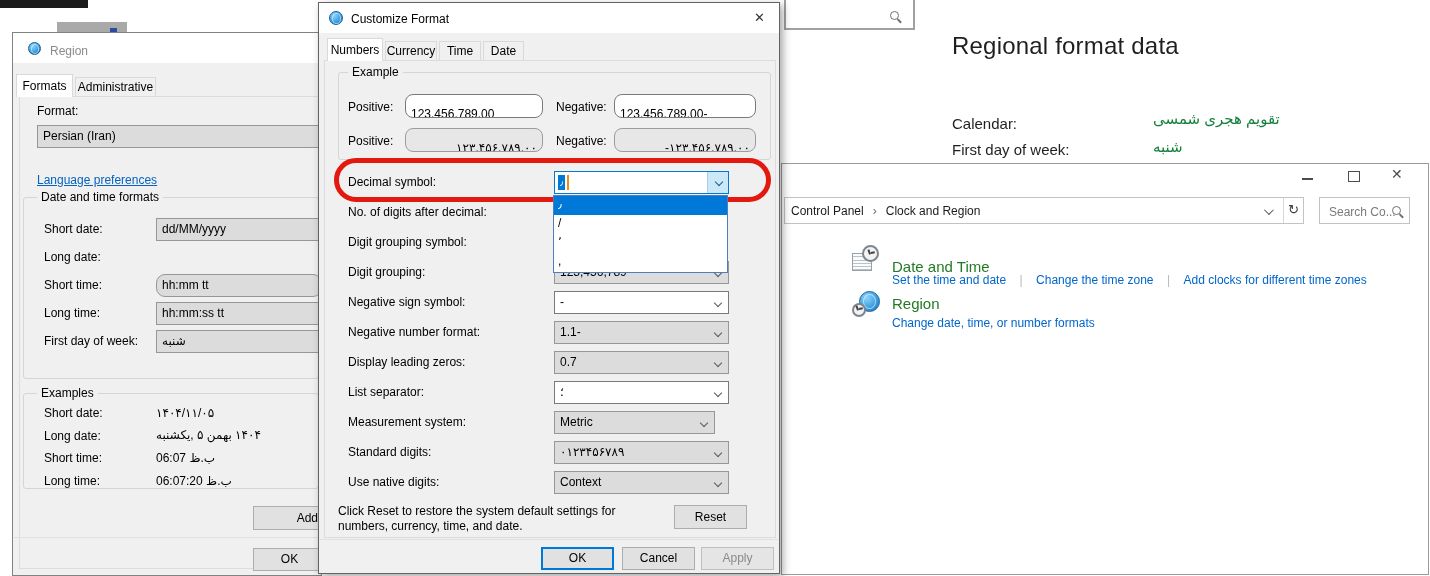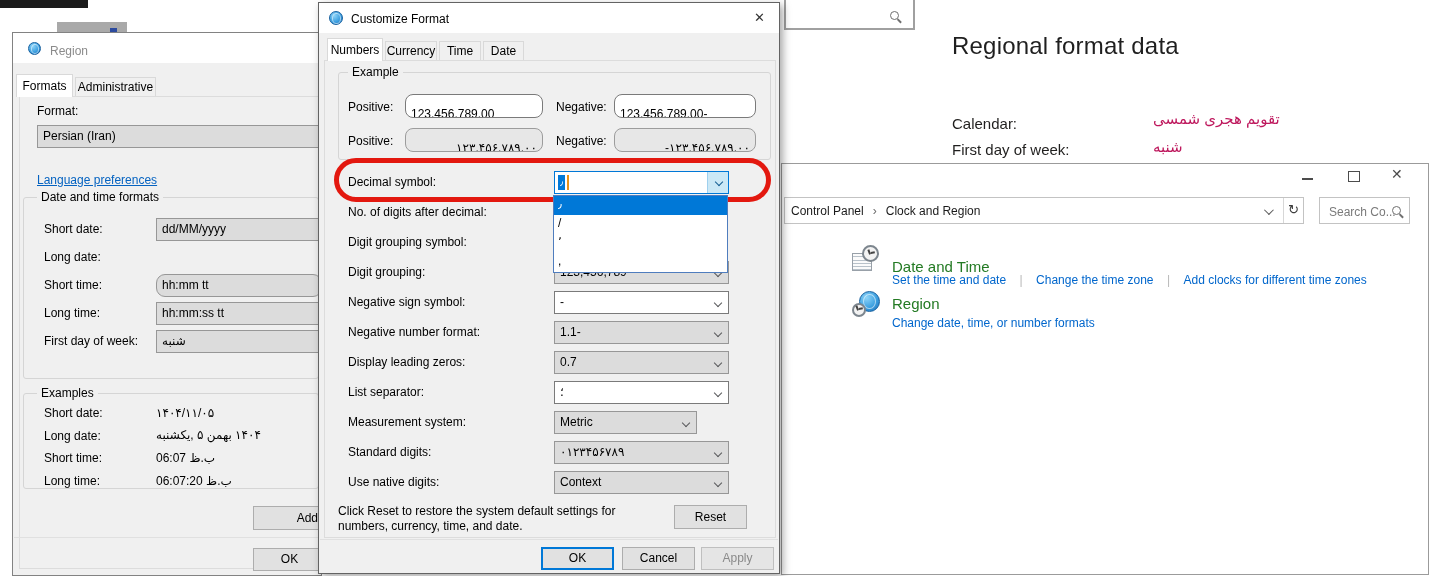--- a/index.html
+++ b/index.html
@@ -13,21 +13,21 @@
 
   
   .frag-black { left:0; top:0; width:88px; height:8px; background:#1b1b1b; }
   .frag-grey  { left:57px; top:22px; width:70px; height:11px; background:#a9a9a9; }
   .frag-dot   { left:110px; top:28px; width:7px; height:6px; background:#2c4a9e; }
 
   
   #settings-heading { left:952px; top:32px; font-size:24px; color:#1f1f1f; font-weight:400; letter-spacing:.2px; }
   #settings-desc { left:952px; top:55px; width:408px; font-size:14.5px; line-height:18px; color:#201f1e; }
   .settings-label { font-size:15px; color:#201f1e; }
-  .settings-value { font-size:15px; color:#be185d; direction:rtl; }
+  .settings-value { font-size:15px; color:#15803d; direction:rtl; }
 
   
   #top-search { left:784px; top:-4px; width:131px; height:34px; background:#fff; border:2px solid #a0a0a0; }
 
   .magnifier { position:absolute; width:9px; height:9px; border:1.5px solid #6f6f6f; border-radius:50%; }
   .magnifier::after { content:""; position:absolute; width:5px; height:1.5px; background:#6f6f6f; transform:rotate(45deg); right:-4px; bottom:-2px; }
 
   
   #cp-window { left:781px; top:163px; width:648px; height:412px; background:#fff; border:1px solid #9b9b9b; }
   .addr-bar { position:absolute; left:2px; top:33px; width:520px; height:27px; border:1px solid #c3c3c3; background:#fff; display:flex; align-items:center; }
@@ -242,21 +242,21 @@
       <span id="decimal-dropbtn">
           <span class="combo-chev"></span>
         </span>
     </div>
 
     <div class="field grey" style="left:235px;top:258px;width:175px;"><span>123,456,789</span><span class="combo-chev"></span></div>
     <div class="field white" style="left:235px;top:288px;width:175px;"><span>-</span><span class="combo-chev"></span></div>
     <div class="field grey" style="left:235px;top:318px;width:175px;"><span>1.1-</span><span class="combo-chev"></span></div>
     <div class="field grey" style="left:235px;top:348px;width:175px;"><span>0.7</span><span class="combo-chev"></span></div>
     <div class="field white" style="left:235px;top:378px;width:175px;"><span class="rtl">؛</span><span class="combo-chev"></span></div>
-    <div class="field grey" style="left:235px;top:408px;width:143px;"><span>Metric</span><span class="combo-chev"></span></div>
+    <div class="field grey" style="left:235px;top:408px;width:161px;"><span>Metric</span><span class="combo-chev"></span></div>
     <div class="field grey" style="left:235px;top:438px;width:175px;"><span>۰۱۲۳۴۵۶۷۸۹</span><span class="combo-chev"></span></div>
     <div class="field grey" style="left:235px;top:468px;width:175px;"><span>Context</span><span class="combo-chev"></span></div>
 
     <div class="abs t12" style="left:19px;top:501px;width:330px;line-height:15px;">Click Reset to restore the system default settings for numbers, currency, time, and date.</div>
     <div class="btn" style="left:355px;top:502px;width:73px;height:24px;line-height:22px;">Reset</div>
     <div class="divider-h" style="left:1px;top:536px;width:458px;"></div>
 
     <div class="btn focused" style="left:222px;top:544px;width:73px;height:23px;line-height:19px;">OK</div>
     <div class="btn" style="left:303px;top:544px;width:73px;height:23px;line-height:21px;">Cancel</div>
     <div class="btn disabled" style="left:382px;top:544px;width:73px;height:23px;line-height:21px;">Apply</div>

